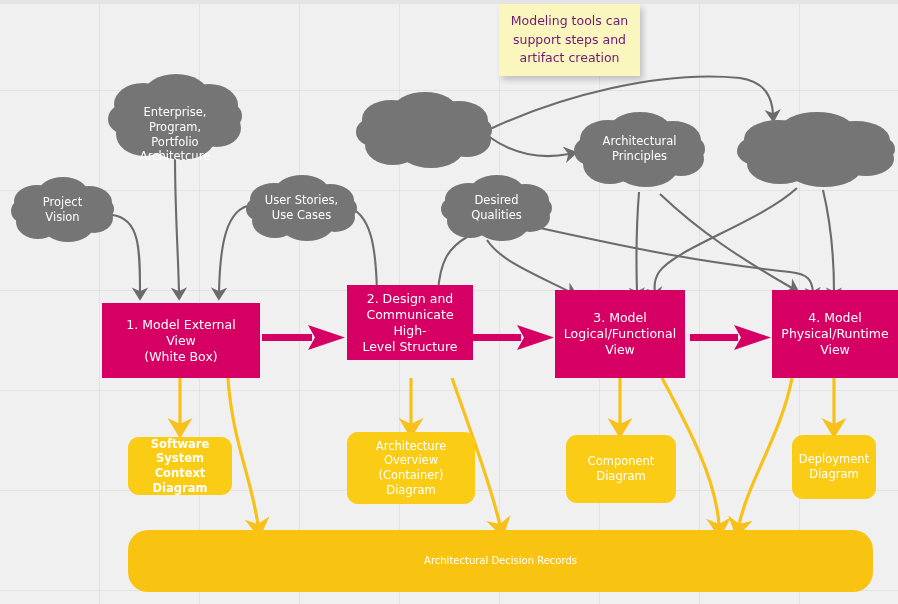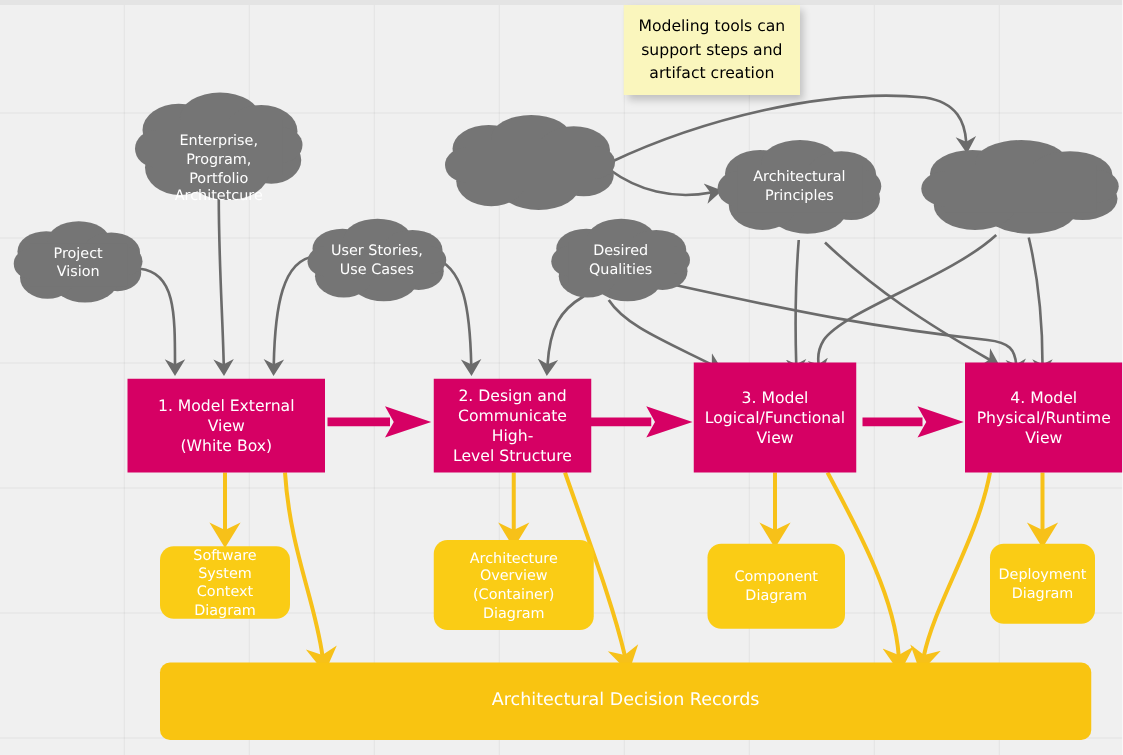--- a/index.html
+++ b/index.html
@@ -72,28 +72,28 @@
   }
   .artifact {
     background: #facc15;
     border-radius: 11px;
     font-size: 11.5px;
     z-index: 5;
     padding: 4px 8px;
   }
   .adr {
     background: #f9c411;
-    border-radius: 8px;
-    font-size: 14px;
+    border-radius: 20px;
+    font-size: 10px;
     z-index: 5;
   }
   .note {
     position: absolute;
     background: #faf6bd;
-    color: #000000;
+    color: #701a75;
     font-size: 12.5px;
     text-align: center;
     line-height: 1.5;
     padding: 8px 10px;
     box-sizing: border-box;
     box-shadow: 3px 4px 6px rgba(0,0,0,0.20);
     z-index: 6;
     display:flex; align-items:center; justify-content:center;
   }
 </style>
@@ -299,37 +299,37 @@
           <ellipse cx="141" cy="41" rx="18" ry="13"></ellipse>
         <rect x="20" y="24" width="121" height="38"></rect>
       </g>
     </svg>
   </div>
 
   <div class="node process" style="left:102px; top:303px; width:158px; height:75px;">
     <span style="white-space:pre-line">1. Model External View
 (White Box)</span>
   </div>
-  <div class="node process" style="left:347px; top:303px; width:126px; height:75px;">
+  <div class="node process" style="left:347px; top:285px; width:126px; height:75px;">
     <span style="white-space:pre-line">2. Design and
 Communicate High-
 Level Structure</span>
   </div>
   <div class="node process" style="left:555px; top:290px; width:130px; height:88px;">
     <span style="white-space:pre-line">3. Model
 Logical/Functional
 View</span>
   </div>
   <div class="node process" style="left:772px; top:290px; width:126px; height:88px;">
     <span style="white-space:pre-line">4. Model
 Physical/Runtime
 View</span>
   </div>
 
-  <div class="node artifact" style="left:128px; top:437px; width:104px; height:58px;">
+  <div class="node artifact" style="left:128px; top:437px; width:104px; height:58px;font-weight:bold;">
     <span style="white-space:pre-line">Software System
 Context Diagram</span>
   </div>
   <div class="node artifact" style="left:347px; top:432px; width:128px; height:72px;">
     <span style="white-space:pre-line">Architecture Overview
 (Container) Diagram</span>
   </div>
   <div class="node artifact" style="left:566px; top:435px; width:110px; height:68px;">
     <span style="white-space:pre-line">Component
 Diagram</span>

